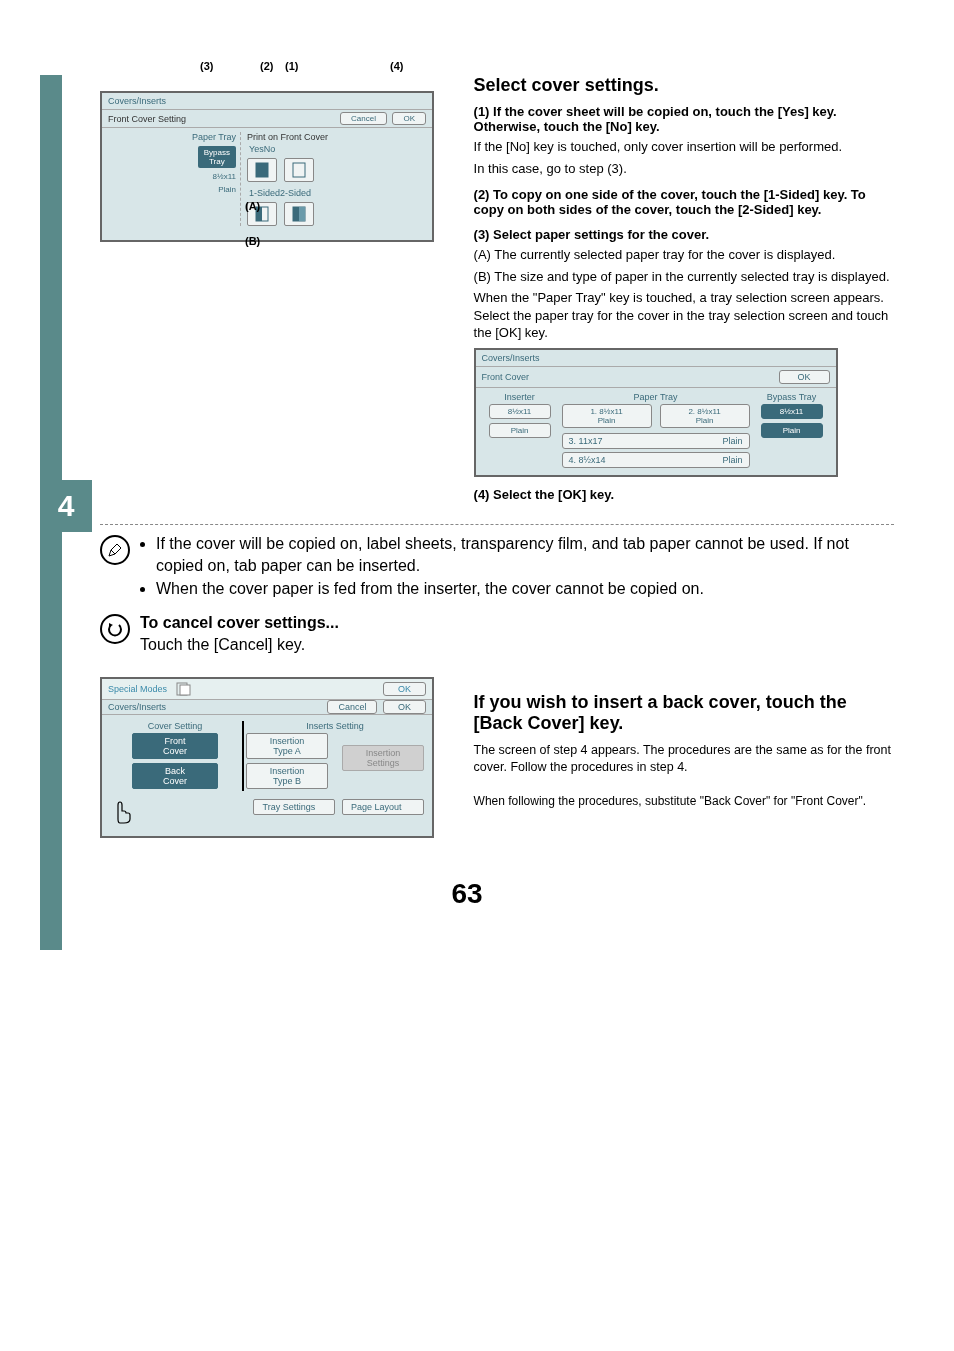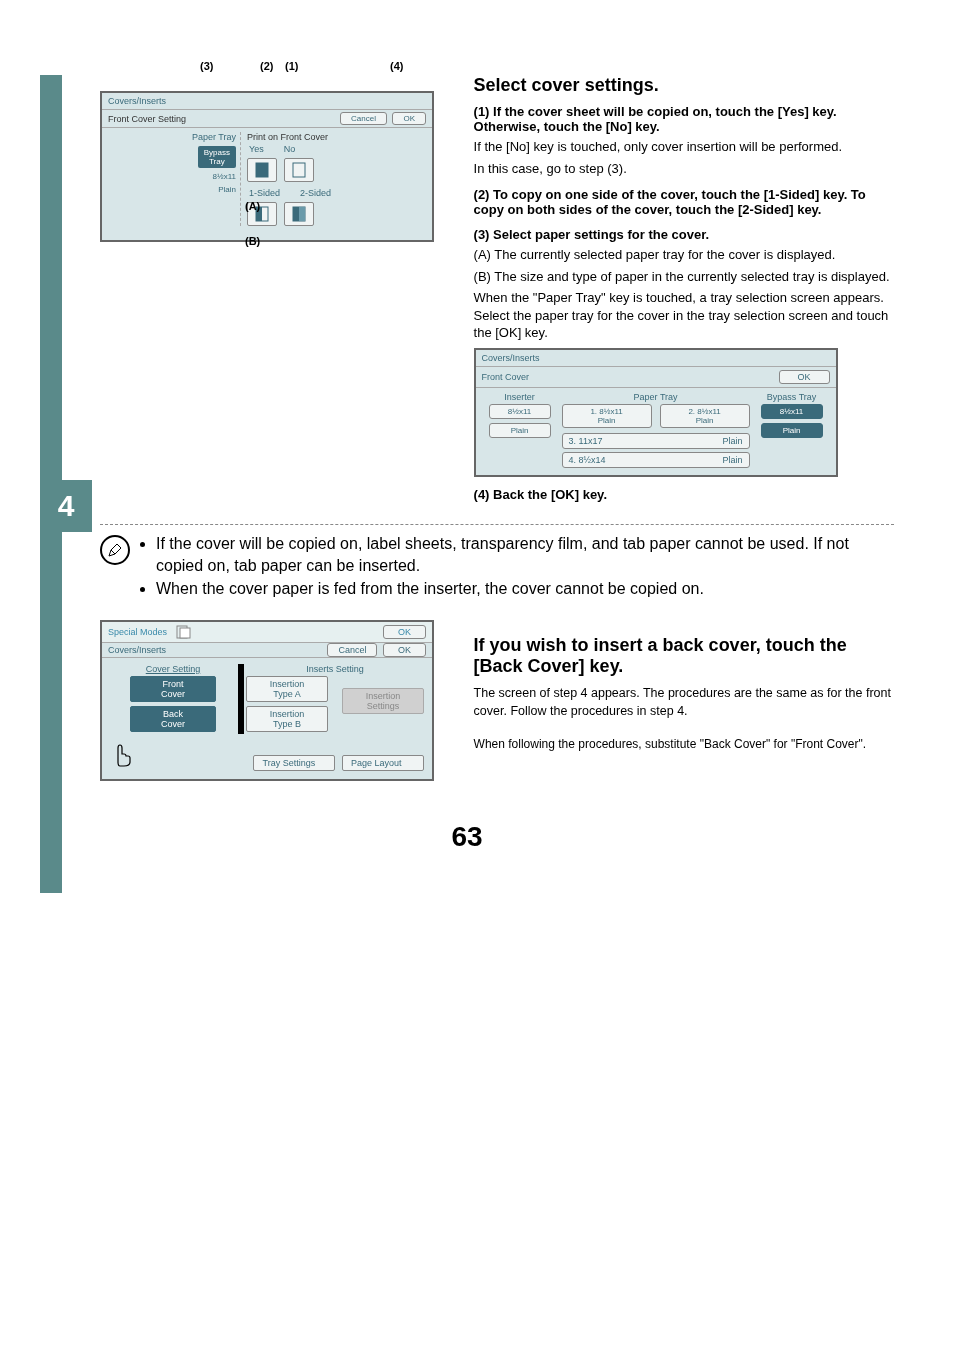--- a/index.html
+++ b/index.html
@@ -104,21 +104,20 @@
     font-size: 8px;
     margin-top: 4px;
   }
   .screen1 .mini {
     font-size: 8px;
     color: #3a6a7a;
     margin-top: 4px;
   }
   .screen1 .optrow {
     display: flex;
-    gap: 20px;
     margin: 2px 0 4px 2px;
     color: #3a6a7a;
   }
   .screen1 .iconbox {
     width: 28px; height: 22px;
     border: 1px solid #888;
     border-radius: 2px;
     background: #f0f4f4;
     display: inline-flex;
     align-items: center;
@@ -270,21 +269,21 @@
     border-bottom: 1px inset #aaa;
   }
   .screen3 .body {
     display: flex;
     padding: 6px 6px 2px 6px;
   }
   .screen3 .half {
     flex: 1;
     text-align: center;
   }
-  .screen3 .half:first-child { border-right: 6px solid #000000; text-decoration: underline; }
+  .screen3 .half:first-child { border-right: 2px solid #000000; }
   .screen3 .bluebtn {
     display: inline-block;
     background: #3a6a7a;
     color: #fff;
     border: 1px solid #3a6a7a;
     border-radius: 2px;
     padding: 2px 10px;
     margin: 2px;
     min-width: 64px;
   }
@@ -300,21 +299,21 @@
   }
   .screen3 .gbtn.disabled {
     background: #d0d0d0;
     color: #888;
     border-color: #aaa;
   }
   .screen3 .botrow {
     display: flex;
     justify-content: space-between;
     padding: 4px 6px 6px 6px;
-    align-items: flex-end;
+    align-items: flex-start;
   }
   .screen3 .hand {
     font-size: 18px;
   }
 
   .page-num {
     text-align: center;
     font-size: 28px;
     font-weight: bold;
     margin-top: 40px;
@@ -459,21 +458,21 @@
               <div class="c3">
                 <div>Bypass Tray</div>
                 <div class="tbtn sel">8½x11</div>
                 <div class="tbtn sel">Plain</div>
               </div>
             </div>
           </div>
         </li>
         <li style="margin-top:10px;">
           <span class="num">(4)</span>
-          <span class="title">Back the [OK] key.</span>
+          <span class="title">Select the [OK] key.</span>
         </li>
       </ol>
     </div>
   </div>
 
   <hr class="dashed">
 
   <div class="note-row">
     <div class="note-icon">
       <span class="circ">
@@ -484,20 +483,34 @@
       </span>
     </div>
     <div class="note-body">
       <ul>
         <li>If the cover will be copied on, label sheets, transparency film, and tab paper cannot be used. If not copied on, tab paper can be inserted.</li>
         <li>When the cover paper is fed from the inserter, the cover cannot be copied on.</li>
       </ul>
     </div>
   </div>
 
+  <div class="note-row">
+    <div class="note-icon">
+      <span class="circ">
+        <svg width="16" height="16" viewBox="0 0 16 16">
+            <path d="M12 4 A6 6 0 1 1 4 4" fill="none" stroke="#000" stroke-width="2"></path>
+            <polygon points="2,2 6,4 2,6" fill="#000"></polygon>
+          </svg>
+      </span>
+    </div>
+    <div class="note-body">
+      <div class="bold">To cancel cover settings...</div>
+      <div>Touch the [Cancel] key.</div>
+    </div>
+  </div>
 
   <div class="row" style="margin-top:20px;">
     <div class="col-left">
       <div class="screen3">
         <div class="topbar">
           <span class="leftgrp">
             <span>Special Modes</span>
             <svg width="18" height="14" viewBox="0 0 18 14">
                 <rect x="1" y="1" width="10" height="12" fill="none" stroke="#888"></rect>
                 <rect x="4" y="3" width="10" height="10" fill="#fff" stroke="#888"></rect>

